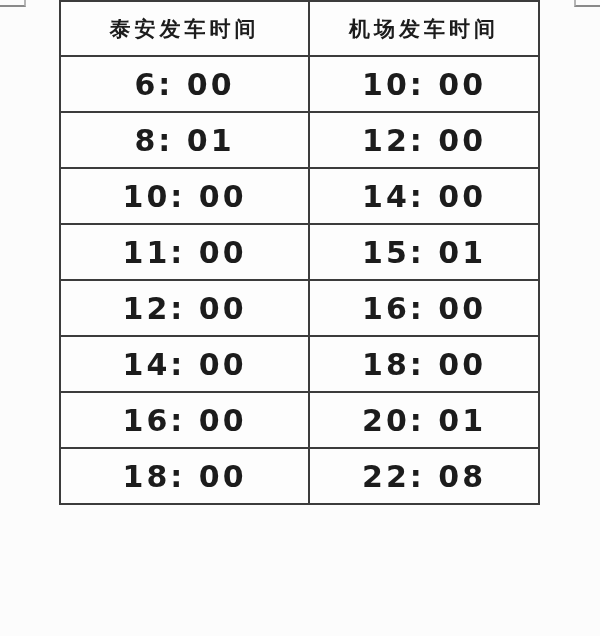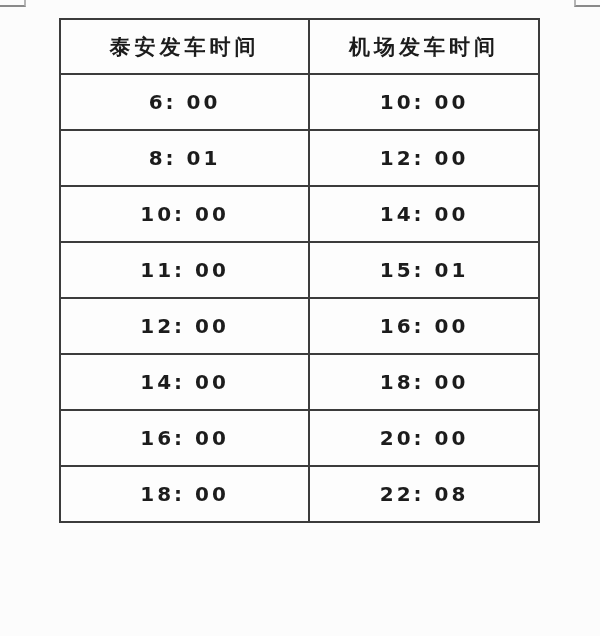--- a/index.html
+++ b/index.html
@@ -33,21 +33,21 @@
   }
   .crop-mark.tr {
     right: 0;
     top: 0;
     border-bottom: 2px solid #8a8a8a;
     border-left: 2px solid #b5b5b5;
   }
   table.schedule {
     position: absolute;
     left: 59px;
-    top: 18px;
+    top: 0;
     width: 481px;
     border-collapse: collapse;
     table-layout: fixed;
     background: #fdfdfd;
   }
   table.schedule col.c1 { width: 52%; }
   table.schedule col.c2 { width: 48%; }
   table.schedule th,
   table.schedule td {
     border: 2px solid #3c3c3c;
@@ -57,21 +57,21 @@
     padding: 0;
   }
   table.schedule th {
     height: 53px;
     font-size: 21px;
     font-weight: bold;
     letter-spacing: 4px;
   }
   table.schedule td {
     height: 54px;
-    font-size: 20px;
+    font-size: 30px;
     font-weight: bold;
     letter-spacing: 3px;
     font-family: "DejaVu Sans", sans-serif;
   }
 </style>
 </head>
 <body>
 
 <div class="page">
 
@@ -109,21 +109,21 @@
         <tr>
           <td>12: 00</td>
           <td>16: 00</td>
         </tr>
         <tr>
           <td>14: 00</td>
           <td>18: 00</td>
         </tr>
         <tr>
           <td>16: 00</td>
-          <td>20: 00</td>
+          <td>20: 01</td>
         </tr>
         <tr>
           <td>18: 00</td>
           <td>22: 08</td>
         </tr>
       </tbody>
   </table>
 
 </div>
 

